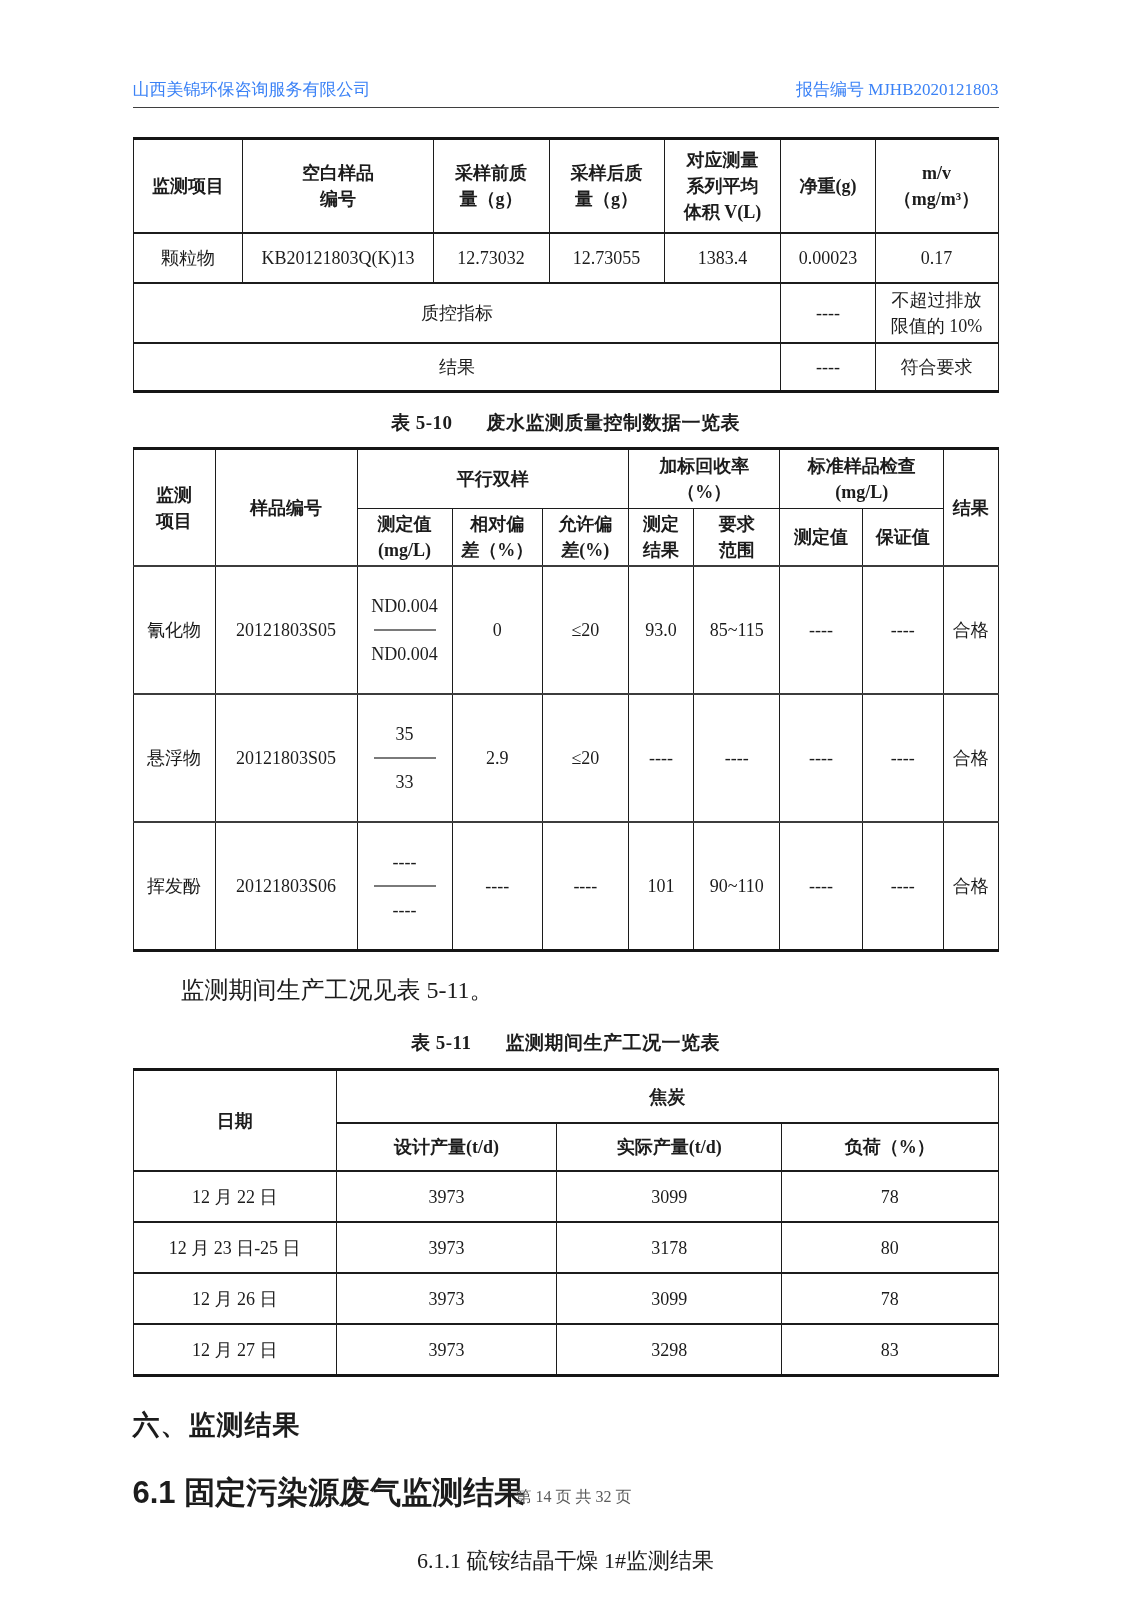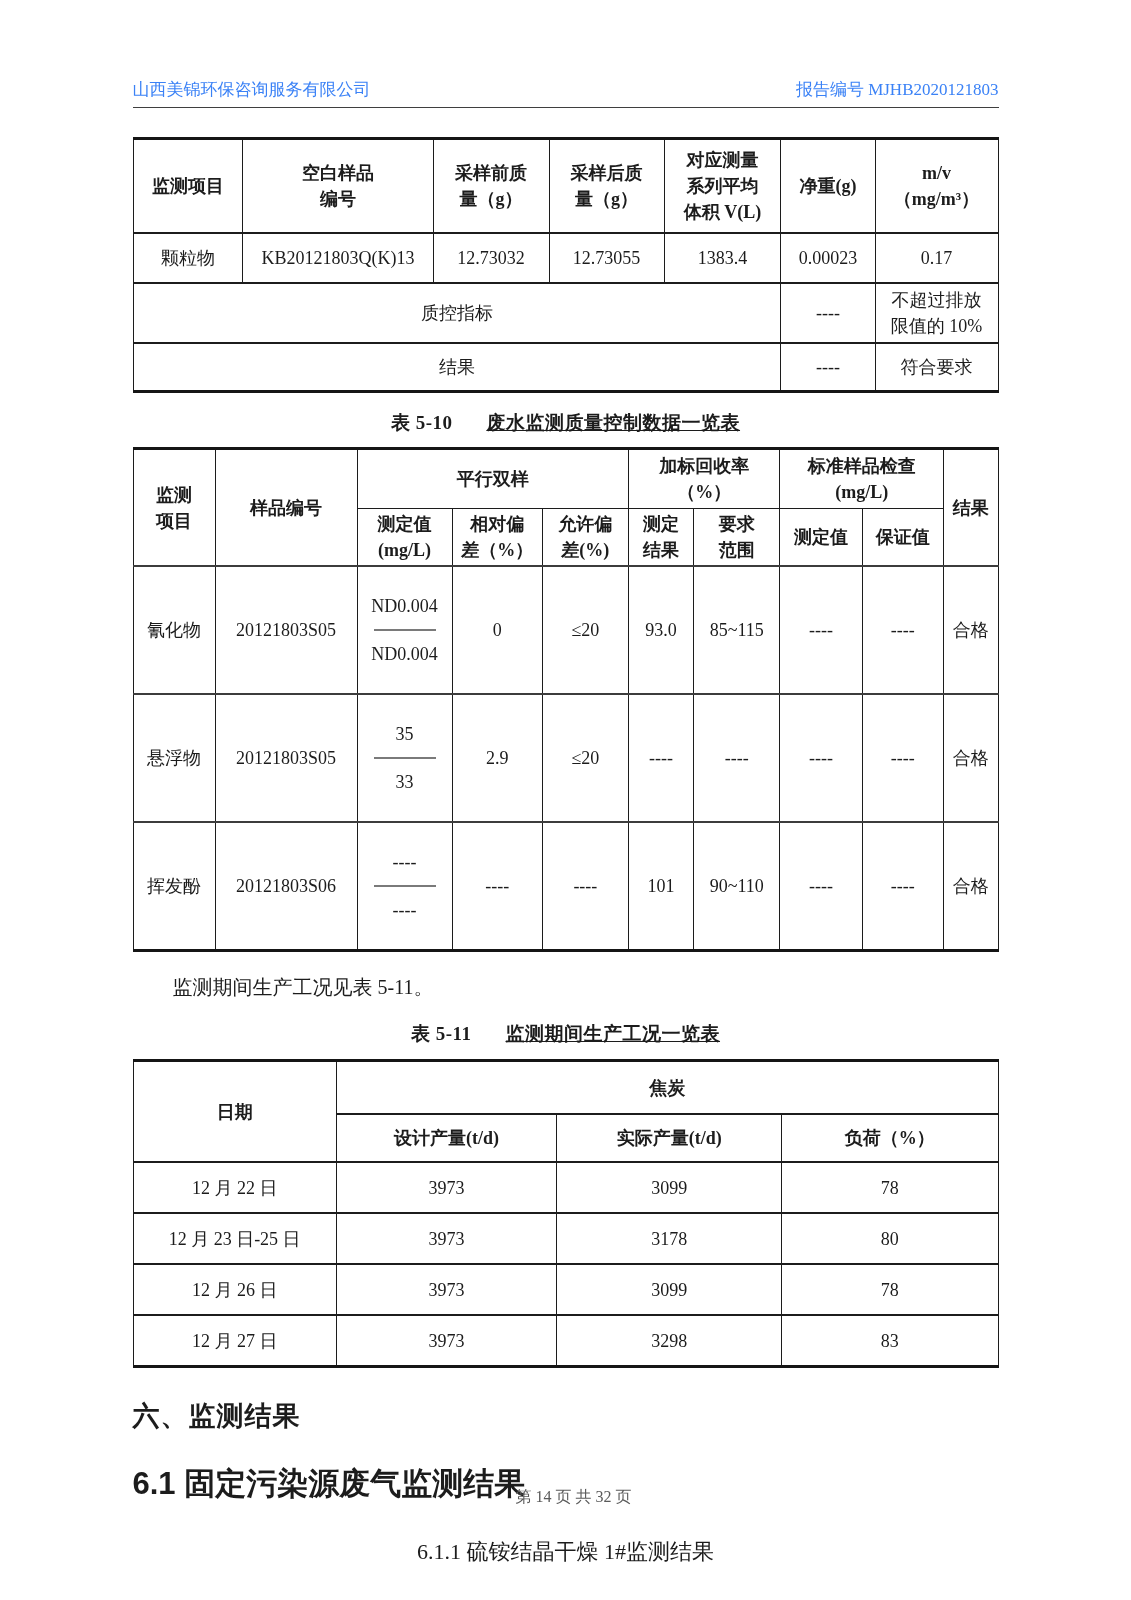--- a/index.html
+++ b/index.html
@@ -32,39 +32,39 @@
   .tbl-blank th{height:88px;}
   .tbl-blank .r-data td{height:44px;border-top-width:2.5px;margin-top:28px;}
   .tbl-blank .r-qc td{height:54px;border-top-width:2.5px;}
   .tbl-blank .r-res td{height:42px;border-top-width:2.5px;}
 
   
   .caption{
     text-align:center;font-weight:bold;font-size:19px;margin-top:17px;
     letter-spacing:.5px;
   }
-  .caption .cap-title{margin-left:34px;text-decoration:underline;}
+  .caption .cap-title{margin-left:34px;}
 
   
   .tbl-qc{margin-top:11px;}
   .tbl-qc tr.h1 th{height:54px;}
   .tbl-qc tr.h2 th{height:50px;}
   .tbl-qc tr.block td{border-top:2.5px solid #3c3c3c;}
   td.dual{padding:16px;}
   .dual .half{
     height:46px;display:flex;align-items:center;justify-content:center;
   }
   .dual .half:first-child{border-bottom:2px solid #7a7a7a;}
 
   
   .h-55{
     font-family:"Liberation Sans","DejaVu Sans",sans-serif;
     font-weight:bold;font-size:22px;margin:23px 0 0 0;
   }
-  .para{font-size:20px;margin-top:22px;text-indent:2em;}
+  .para{font-size:24px;margin-top:22px;text-indent:2em;}
 
   
   .tbl-prod{margin-top:12px;}
   .tbl-prod th,.tbl-prod td{border-width:2px 1px;}
   .tbl-prod tr.h1 th{height:47px;}
   .tbl-prod tr.h2 th{height:42px;}
   .tbl-prod td{height:45px;}
 
   .h-6{
     font-family:"Liberation Sans","DejaVu Sans",sans-serif;

